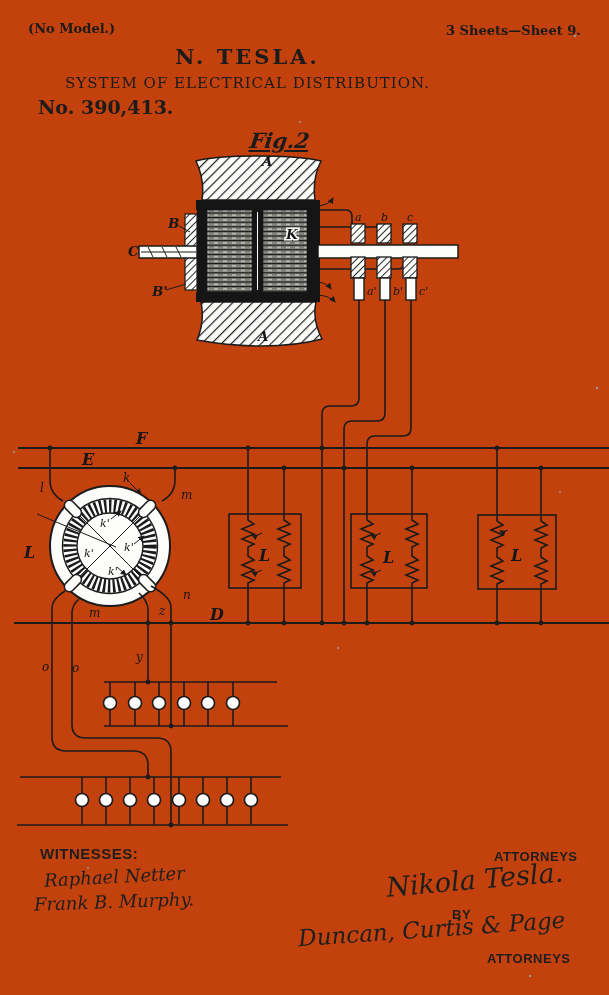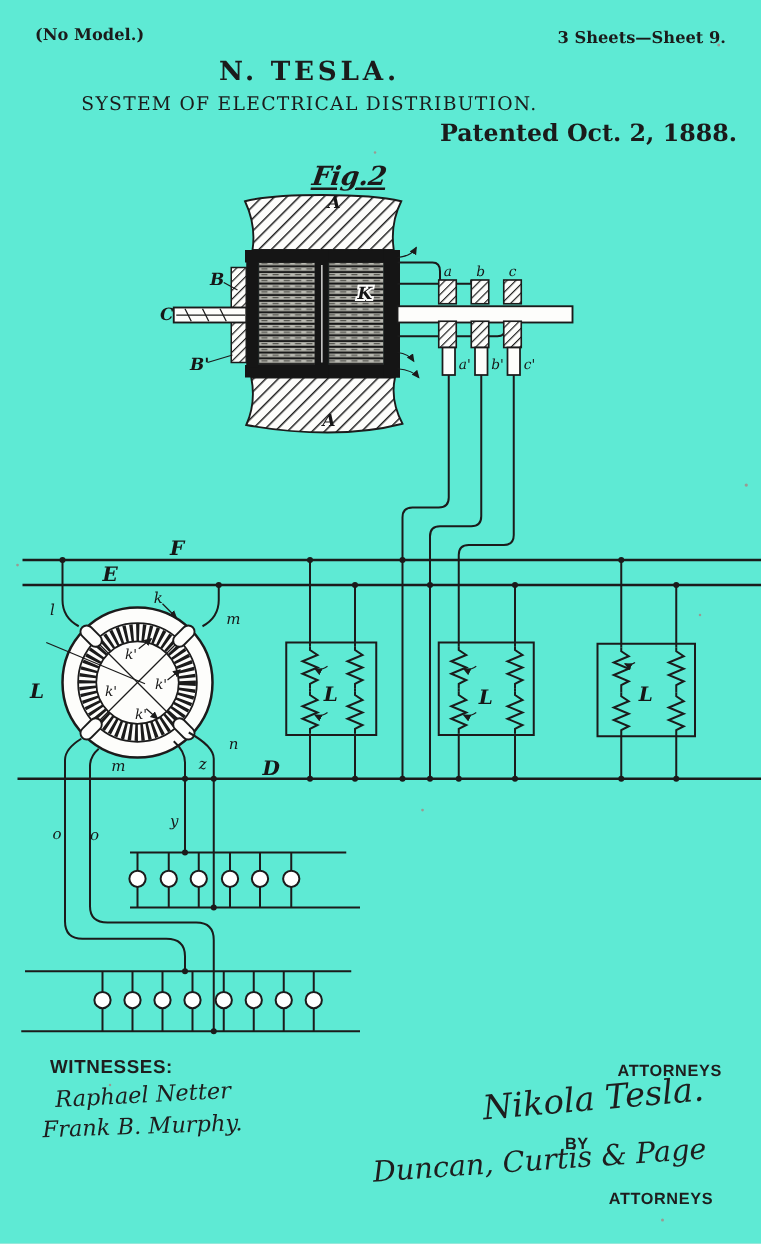--- a/index.html
+++ b/index.html
@@ -1,17 +1,17 @@
 <!DOCTYPE html>
 <html><head>
 <meta charset="utf-8">
 <style>
   html,body{margin:0;padding:0;background:#e8e8e4;}
   .page{
-    position:relative;width:609px;height:995px;background:#5eead4;
+    position:relative;width:609px;height:995px;background:#c2410c;
     font-family:"DejaVu Serif",serif;color:#1b1b1b;overflow:hidden;
     margin:0 auto;
   }
   .t{position:absolute;white-space:nowrap;line-height:1;}
   .gothic{font-family:"Liberation Sans",sans-serif;font-weight:700;letter-spacing:.5px;}
   .script{font-style:italic;font-family:"DejaVu Serif",serif;}
   .hdr-small{font-size:13px;font-weight:700;}
   .hdr-name{font-size:21px;font-weight:700;letter-spacing:3px;}
   .hdr-title{font-size:15px;font-weight:400;letter-spacing:1px;}
   .hdr-num{font-size:19px;font-weight:700;}
@@ -29,21 +29,21 @@
 </style>
 </head>
 <body>
 
 <div class="page">
 
   <div class="t hdr-small" style="left:28px;top:22px;">(No Model.)</div>
   <div class="t hdr-small" style="left:446px;top:24px;">3 Sheets—Sheet 9.</div>
   <div class="t hdr-name center" style="top:46px;">N. TESLA.</div>
   <div class="t hdr-title center" style="top:76px;">SYSTEM OF ELECTRICAL DISTRIBUTION.</div>
-  <div class="t hdr-num" style="left:352px;top:98px;">Patented Oct. 2, 1888.</div>
+  <div class="t hdr-num" style="left:38px;top:98px;">No. 390,413.</div>
 
   <div class="t figlabel" style="left:250px;top:130px;">Fig.2</div>
 
   <svg width="609" height="995" viewBox="0 0 609 995">
     <defs>
       <pattern id="hatch" patternUnits="userSpaceOnUse" width="7" height="7" patternTransform="rotate(45)">
         <rect width="7" height="7" fill="#fdfdfb"></rect>
         <line x1="0" y1="0" x2="0" y2="7" stroke="#1f1f1f" stroke-width="2.4"></line>
       </pattern>
       <pattern id="hatch2" patternUnits="userSpaceOnUse" width="5" height="5" patternTransform="rotate(45)">

